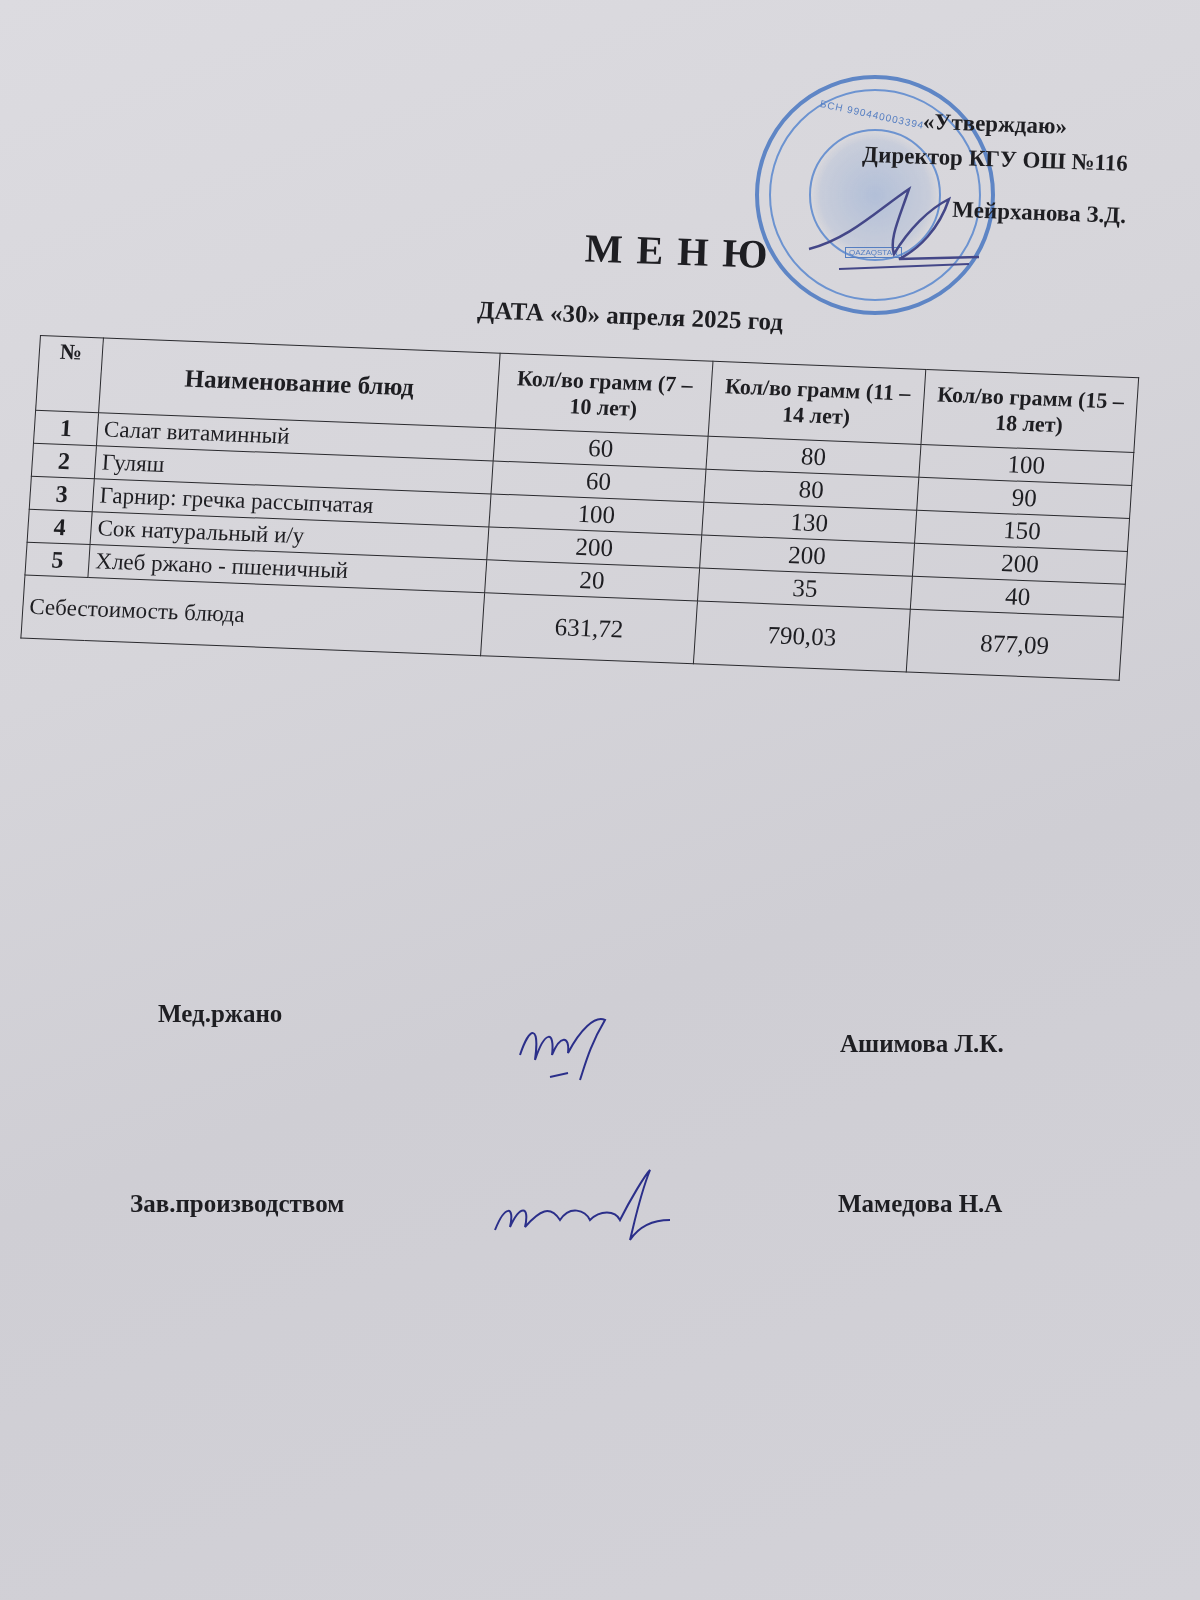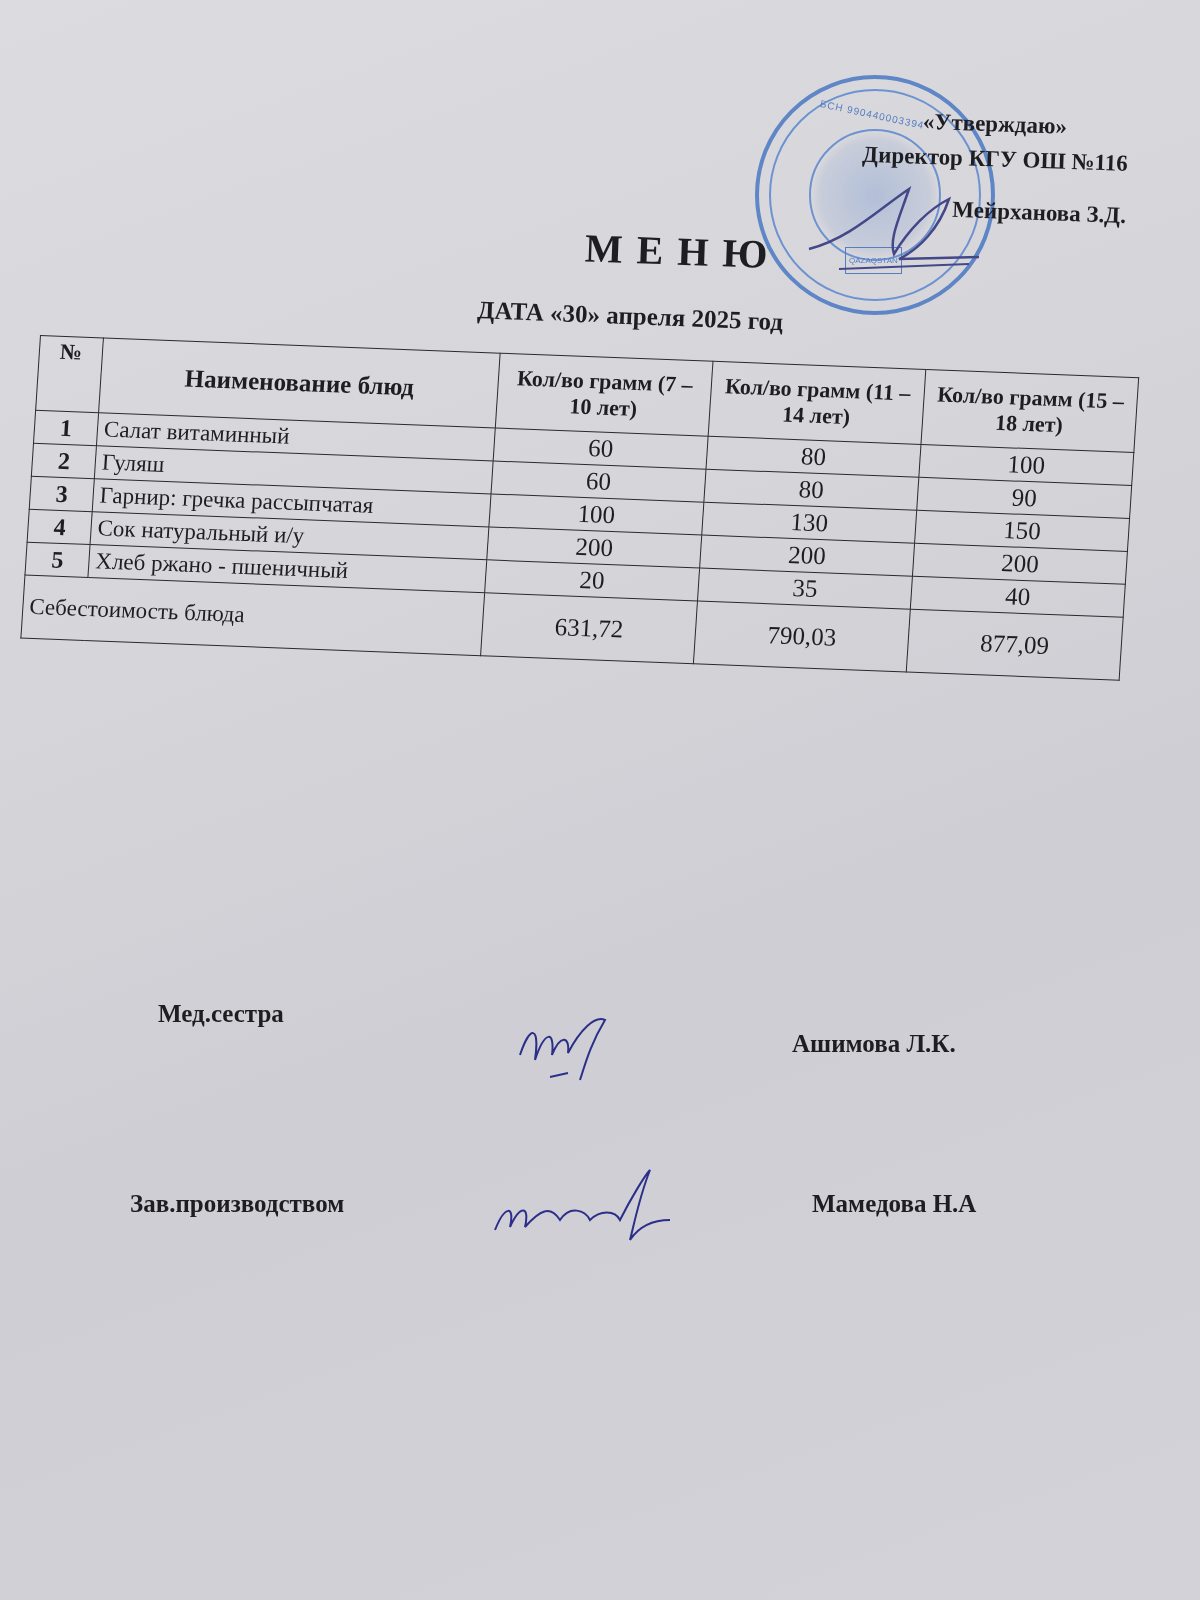--- a/index.html
+++ b/index.html
@@ -34,21 +34,21 @@
     position: absolute; inset: 50px; border-radius: 50%;
     border: 2px solid #5a88cf;
     background: radial-gradient(circle, rgba(90,136,207,0.35) 0%, rgba(90,136,207,0.15) 60%, transparent 70%);
   }
   .stamp .bin {
     position: absolute; left: 60px; top: 30px; font-family: "Liberation Sans", sans-serif;
     font-size: 10px; color: #3f6fbd; transform: rotate(12deg); letter-spacing: 1px;
   }
   .stamp .country {
     position: absolute; left: 86px; top: 168px; font-family: "Liberation Sans", sans-serif;
-    font-size: 8px; color: #3f6fbd; border: 1px solid #3f6fbd; padding: 8px 3px;
+    font-size: 8px; color: #3f6fbd; border: 1px solid #3f6fbd; padding: 0 3px;
   }
   .title {
     position: absolute; left: 585px; top: 228px; font-size: 40px; font-weight: bold;
     letter-spacing: 14px; transform: rotate(2deg); z-index: 3;
   }
   .date {
     position: absolute; left: 478px; top: 296px; font-size: 25px; font-weight: bold;
     transform: rotate(2.3deg); transform-origin: left top;
   }
   table.menu {
@@ -60,21 +60,21 @@
     border: 1.5px solid #2a2a2e; padding: 2px 6px; vertical-align: middle;
   }
   table.menu th { font-weight: bold; text-align: center; font-size: 22px; }
   table.menu th.name { font-size: 25px; }
   table.menu td.num { font-weight: bold; text-align: center; width: 50px; font-size: 24px; }
   table.menu td.val { text-align: center; width: 200px; font-size: 25px; }
   table.menu td.dish { text-align: left; }
   table.menu tr.cost td { height: 58px; }
   .sig-row { position: absolute; left: 0; width: 1200px; font-size: 25px; font-weight: bold; }
   .sig-row .role { position: absolute; }
-  .sig-row .who { position: absolute; }
+  .sig-row .who { position: absolute; margin-left: 48px; }
   .sig-row svg { position: absolute; }
 </style>
 </head>
 <body>
 
 <div class="paper">
 
   <div class="stamp">
     <div class="inner"></div>
     <div class="bin">БСН 990440003394</div>
@@ -141,29 +141,29 @@
     <tr class="cost">
       <td colspan="2" class="dish">Себестоимость блюда</td>
       <td class="val">631,72</td>
       <td class="val">790,03</td>
       <td class="val">877,09</td>
     </tr>
   </tbody>
     </table>
 
   <div class="sig-row" style="top:1000px;">
-    <span class="role" style="left:158px;">Мед.сестра</span>
+    <span class="role" style="left:158px;">Мед.ржано</span>
     <svg width="130" height="80" style="left:510px;top:5px" viewBox="0 0 130 80">
       <path d="M10 50 C20 20 30 20 25 55 C35 25 45 25 42 50 C50 30 60 30 58 48 C70 25 85 10 95 15 C80 40 75 60 70 75" stroke="#2b2f8a" stroke-width="2" fill="none"></path>
       <path d="M40 72 L58 68" stroke="#2b2f8a" stroke-width="2" fill="none"></path>
     </svg>
     <span class="who" style="left:792px;top:30px;">Ашимова Л.К.</span>
   </div>
 
   <div class="sig-row" style="top:1190px;">
     <span class="role" style="left:130px;">Зав.производством</span>
     <svg width="190" height="80" style="left:490px;top:-25px" viewBox="0 0 190 80">
       <path d="M5 65 C15 40 25 40 20 62 C30 40 40 40 35 62 C50 45 60 40 70 55 C80 40 95 45 100 55 C110 45 125 45 130 55 C140 35 155 10 160 5 C150 30 145 55 140 75 C150 60 165 55 180 55" stroke="#2b2f8a" stroke-width="2" fill="none"></path>
     </svg>
-    <span class="who" style="left:812px;">Мамедова Н.А</span>
+    <span class="who" style="left:790px;">Мамедова Н.А</span>
   </div>
 
 </div>
 
 </body></html>

